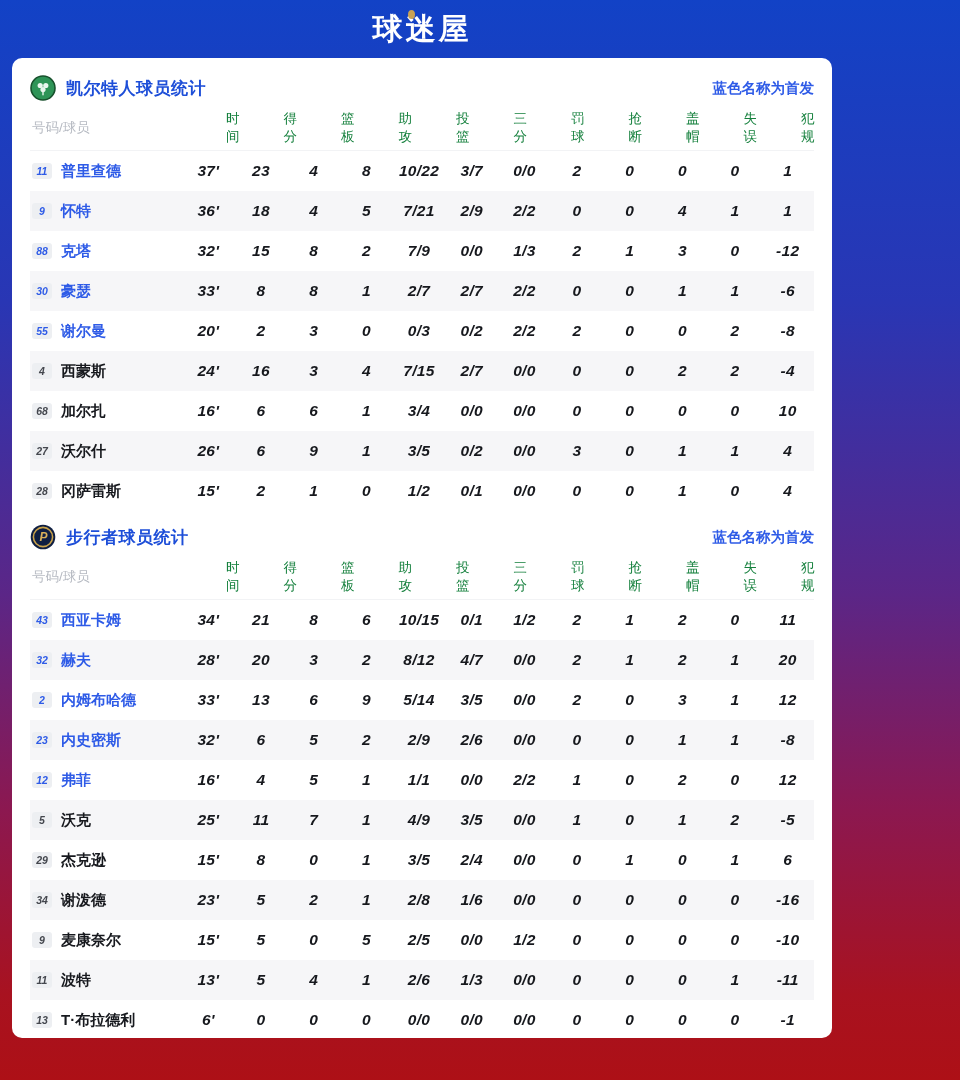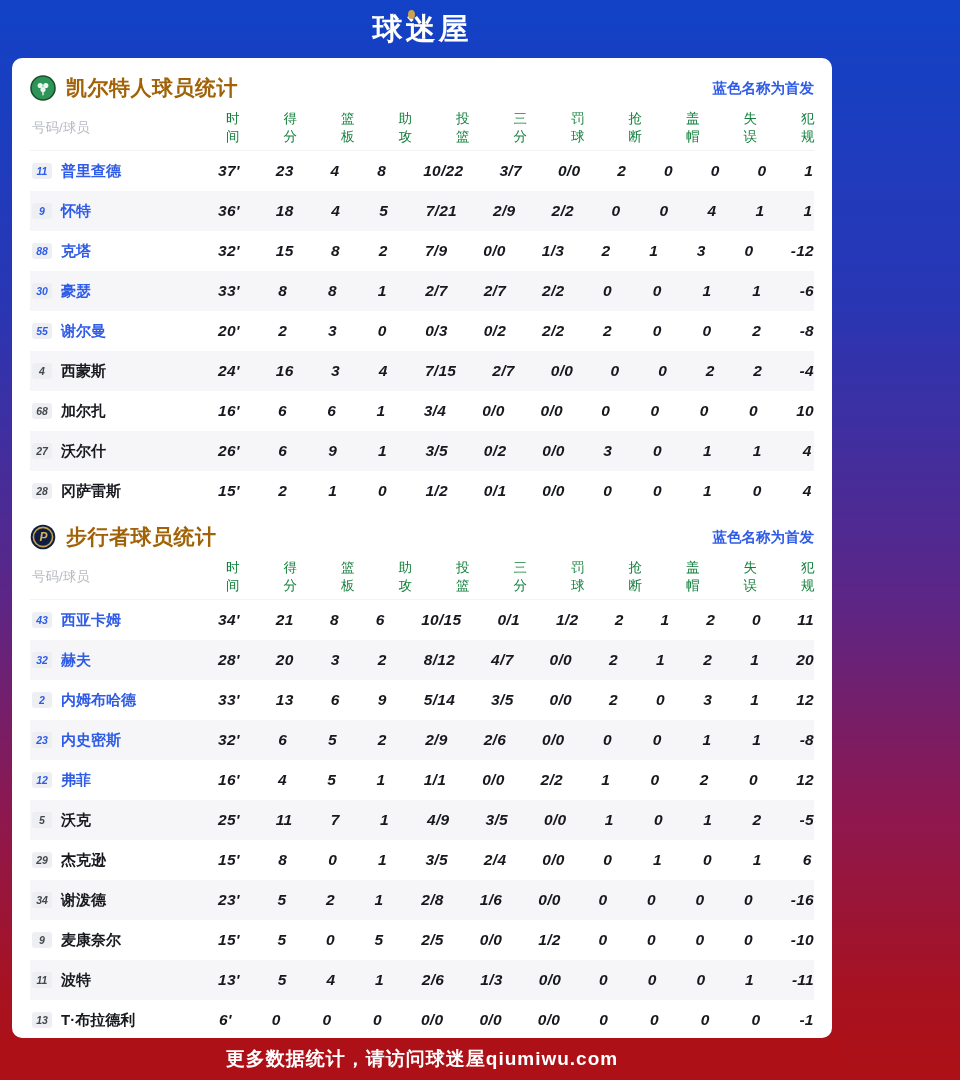--- a/index.html
+++ b/index.html
@@ -19,28 +19,28 @@
   .card{
     flex:none;margin:0 12px;background:#ffffff;border-radius:10px;
     height:980px;box-sizing:border-box;padding:0 18px;overflow:hidden;
   }
   .team-section{padding-top:12px;}
   .team-section.second{padding-top:8px;}
 
   .section-header{height:36px;display:flex;align-items:center;gap:10px;}
   .team-logo{width:26px;height:26px;flex:none;display:inline-flex;}
   .team-logo svg{width:26px;height:26px;}
-  .team-title{font-size:21px;font-weight:bold;color:#a16207;letter-spacing:0.5px;}
+  .team-title{font-size:17px;font-weight:bold;color:#1d4ed8;letter-spacing:0.5px;}
   .legend{margin-left:auto;font-size:14.5px;font-weight:bold;color:#2e5be7;}
 
   .cols-row{height:44px;display:flex;align-items:center;border-bottom:1px solid #f2f3f5;gap:44px;}
   .cols-row .cell-name{font-size:13.5px;color:#b6bac2;}
   .cols-row .cell{font-size:13.5px;color:#15803d;}
 
-  .row{height:40px;display:flex;align-items:center;gap:36px;}
+  .row{height:40px;display:flex;align-items:center;}
   .rows .row:nth-child(even){background:#f6f6f8;}
 
   .cell-name{width:152px;flex:none;display:flex;align-items:center;gap:9px;box-sizing:border-box;padding-left:2px;}
   .cell{flex:1;text-align:center;}
 
   .num-badge{
     display:inline-block;min-width:13px;padding:1.5px 3.5px;border-radius:3px;
     background:#edeff2;font-size:10.5px;font-style:italic;font-weight:bold;
     color:#44474e;text-align:center;line-height:1.2;flex:none;
   }
@@ -487,16 +487,13 @@
             <span class="cell"><span class="stat">0</span></span>
             <span class="cell"><span class="stat">0</span></span>
             <span class="cell"><span class="stat">0</span></span>
             <span class="cell"><span class="stat">0</span></span>
             <span class="cell"><span class="stat">-1</span></span>
           </div>
         </div>
   </section>
 </div>
 
-  <div class="footer">
-    <span>更多数据统计，请访问球迷屋qiumiwu.com</span>
-  </div>
 </div>
 
 </body></html>

